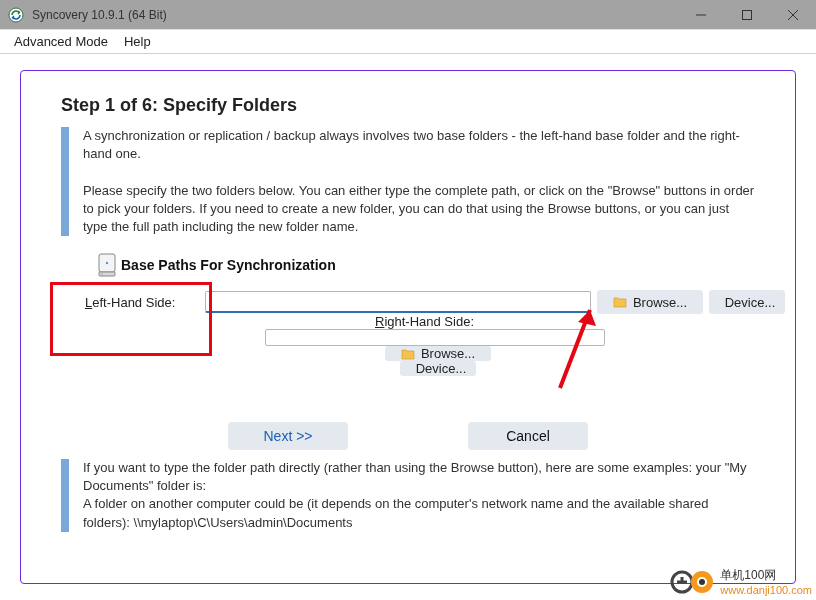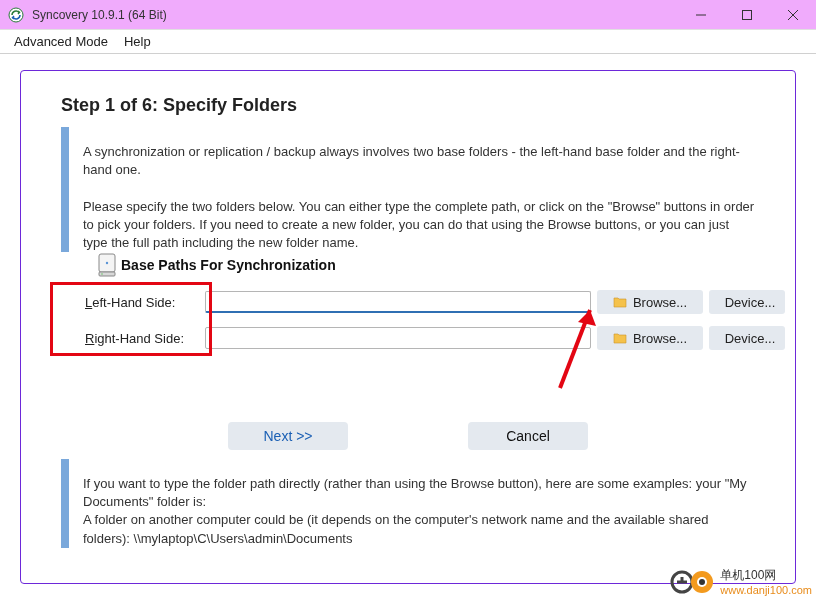--- a/index.html
+++ b/index.html
@@ -1,34 +1,34 @@
 <!DOCTYPE html>
 <html><head>
 <meta charset="utf-8">
 <style>
 * { box-sizing: border-box; margin: 0; padding: 0; font-family: "Segoe UI", Tahoma, sans-serif; }
 body { width: 816px; height: 600px; background: #fff; position: relative; overflow: hidden; }
-.titlebar { height: 30px; background: #f0abfc; display: flex; align-items: center; border-bottom: 1px solid #e0e0e0; }
+.titlebar { height: 30px; background: #a3a3a3; display: flex; align-items: center; border-bottom: 1px solid #e0e0e0; }
 .titlebar .app-icon { width: 16px; height: 16px; margin: 0 8px; }
 .titlebar .title { font-size: 12px; color: #333; flex: 1; }
 .win-controls { display: flex; height: 100%; }
 .win-btn { width: 46px; height: 100%; display: flex; align-items: center; justify-content: center; color: #333; }
 .menubar { height: 24px; display: flex; align-items: center; padding: 0 6px; border-bottom: 1px solid #d0d0d0; font-size: 13px; color: #222; text-align: right; }
 .menubar span { padding: 0 8px; }
 .content-frame { position: absolute; left: 20px; top: 70px; right: 20px; bottom: 16px; border: 1px solid #6d28d9; border-radius: 4px; background: #fff; }
 .step-title { position: absolute; left: 40px; top: 24px; font-size: 18px; font-weight: 600; color: #222; }
 .desc-block { position: absolute; left: 40px; top: 56px; right: 40px; display: flex; }
 .vbar { width: 8px; background: #7aa8db; margin-right: 14px; flex-shrink: 0; }
-.desc-text { font-size: 13px; color: #333; line-height: 1.4; margin-top: 16px; }
+.desc-text { font-size: 13px; color: #333; line-height: 1.4; }
 .section-header { position: absolute; left: 72px; top: 180px; display: flex; align-items: center; }
 .drive-icon { width: 28px; height: 28px; }
 .section-header .lbl { font-size: 14px; font-weight: 600; color: #111; }
 .row { position: absolute; display: flex; align-items: center; height: 26px; margin-left: 24px; }
 .row1 { left: 40px; top: 218px; right: 10px; }
-.row2 { left: 40px; top: 254px; right: 10px; }
+.row2 { left: 40px; top: 243px; right: 10px; flex-direction: column; }
 .field-label { width: 120px; font-size: 13px; color: #222; text-align: left; }
 .field-label u { text-decoration: underline; }
 .path-input { flex: 1; height: 22px; border: 1px solid #b5b5b5; border-radius: 2px; padding: 0 6px; font-size: 13px; background: #fff; min-width: 340px; }
 .row1 .path-input { border-bottom: 2px solid #2f6fb3; }
 .btn { height: 24px; background: #e4e9ef; border: none; border-radius: 3px; font-size: 13px; color: #222; display: flex; align-items: center; justify-content: center; gap: 6px; margin-left: 6px; cursor: pointer; padding: 0 10px; }
 .btn.browse { width: 106px; }
 .btn.device { width: 76px; }
 .folder-svg { width: 14px; height: 12px; }
 .globe-svg { width: 14px; height: 14px; }
 .nav-row { position: absolute; left: 0; right: 0; top: 318px; display: flex; justify-content: center; gap: 120px; margin-top: 33px; }

